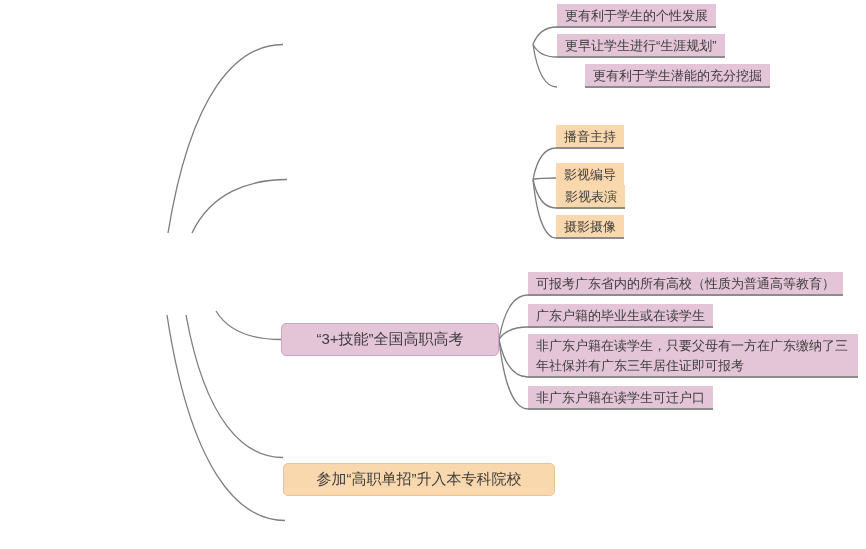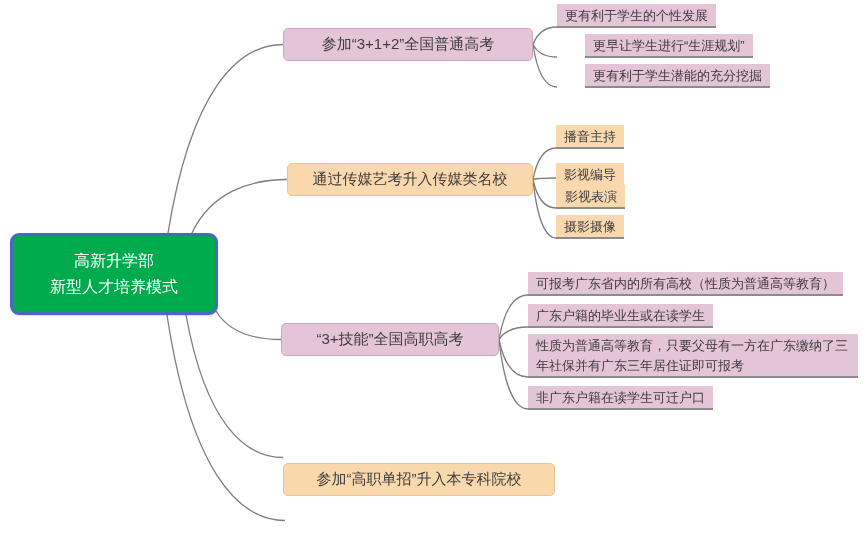--- a/index.html
+++ b/index.html
@@ -59,32 +59,26 @@
       <path d="M 533 179.5 C 537.6 200.875, 546.8 208, 556 208"></path>
       <path d="M 533 179.5 C 537.6 223.375, 546.8 238, 556 238"></path>
       <path d="M 216 311 C 229 332.375, 255 339.5, 281 339.5"></path>
       <path d="M 499 339.5 C 504.8 306.125, 516.4 295, 528 295"></path>
       <path d="M 499 339.5 C 504.8 330.125, 516.4 327, 528 327"></path>
       <path d="M 499 339.5 C 504.8 367.625, 516.4 377, 528 377"></path>
       <path d="M 499 339.5 C 504.8 391.625, 516.4 409, 528 409"></path>
       <path d="M 186 315 C 205.4 421.875, 244.2 457.5, 283 457.5"></path>
       <path d="M 167 315 C 190.6 469.125, 237.8 520.5, 285 520.5"></path>
     </svg>
-  <div class="node root" id="root-node" style="left: 10px; top: 233px; width: 208px; height: 82px;">
-    <div>高新升学部</div>
-    <div>新型人才培养模式</div>
-  </div>
-<div class="node branch pink" style="left: 283px; top: 28px; width: 250px; height: 33px;">参加“3+1+2”全国普通高考</div>
     <div class="node child pink" style="left: 557px; top: 4px; height: 24px;">更有利于学生的个性发展</div>
-    <div class="node child pink" style="left: 557px; top: 34px; height: 24px; margin-left: 28px;">更早让学生进行“生涯规划”</div>
+    <div class="node child pink" style="left: 557px; top: 34px; height: 24px;">更早让学生进行“生涯规划”</div>
     <div class="node child pink" style="left: 557px; top: 64px; height: 24px; margin-left: 28px;">更有利于学生潜能的充分挖掘</div>
-    <div class="node branch peach" style="left: 287px; top: 163px; width: 246px; height: 33px;">通过传媒艺考升入传媒类名校</div>
     <div class="node child peach" style="left: 556px; top: 125px; height: 24px;">播音主持</div>
     <div class="node child peach" style="left: 556px; top: 155px; height: 28px; margin-top: 8px;">影视编导</div>
     <div class="node child peach" style="left: 556px; top: 185px; height: 24px; padding-left: 9px;">影视表演</div>
     <div class="node child peach" style="left: 556px; top: 215px; height: 24px;">摄影摄像</div>
     <div class="node branch pink" style="left: 281px; top: 323px; width: 218px; height: 33px;">“3+技能”全国高职高考</div>
     <div class="node child pink" style="left: 528px; top: 272px; height: 24px;">可报考广东省内的所有高校（性质为普通高等教育）</div>
     <div class="node child pink" style="left: 528px; top: 304px; height: 24px; text-align: center;">广东户籍的毕业生或在读学生</div>
-    <div class="node child pink wrap" style="left: 528px; top: 334px; width: 330px; height: 44px;">性质为普通高等教育，只要父母有一方在广东缴纳了三年社保并有广东三年居住证即可报考</div>
+    <div class="node child pink wrap" style="left: 528px; top: 334px; width: 330px; height: 44px;">非广东户籍在读学生，只要父母有一方在广东缴纳了三年社保并有广东三年居住证即可报考</div>
     <div class="node child pink" style="left: 528px; top: 386px; height: 24px;">非广东户籍在读学生可迁户口</div>
     <div class="node branch peach" style="left: 283px; top: 463px; width: 272px; height: 33px;">参加“高职单招”升入本专科院校</div>
   </div>
 
 </body></html>

